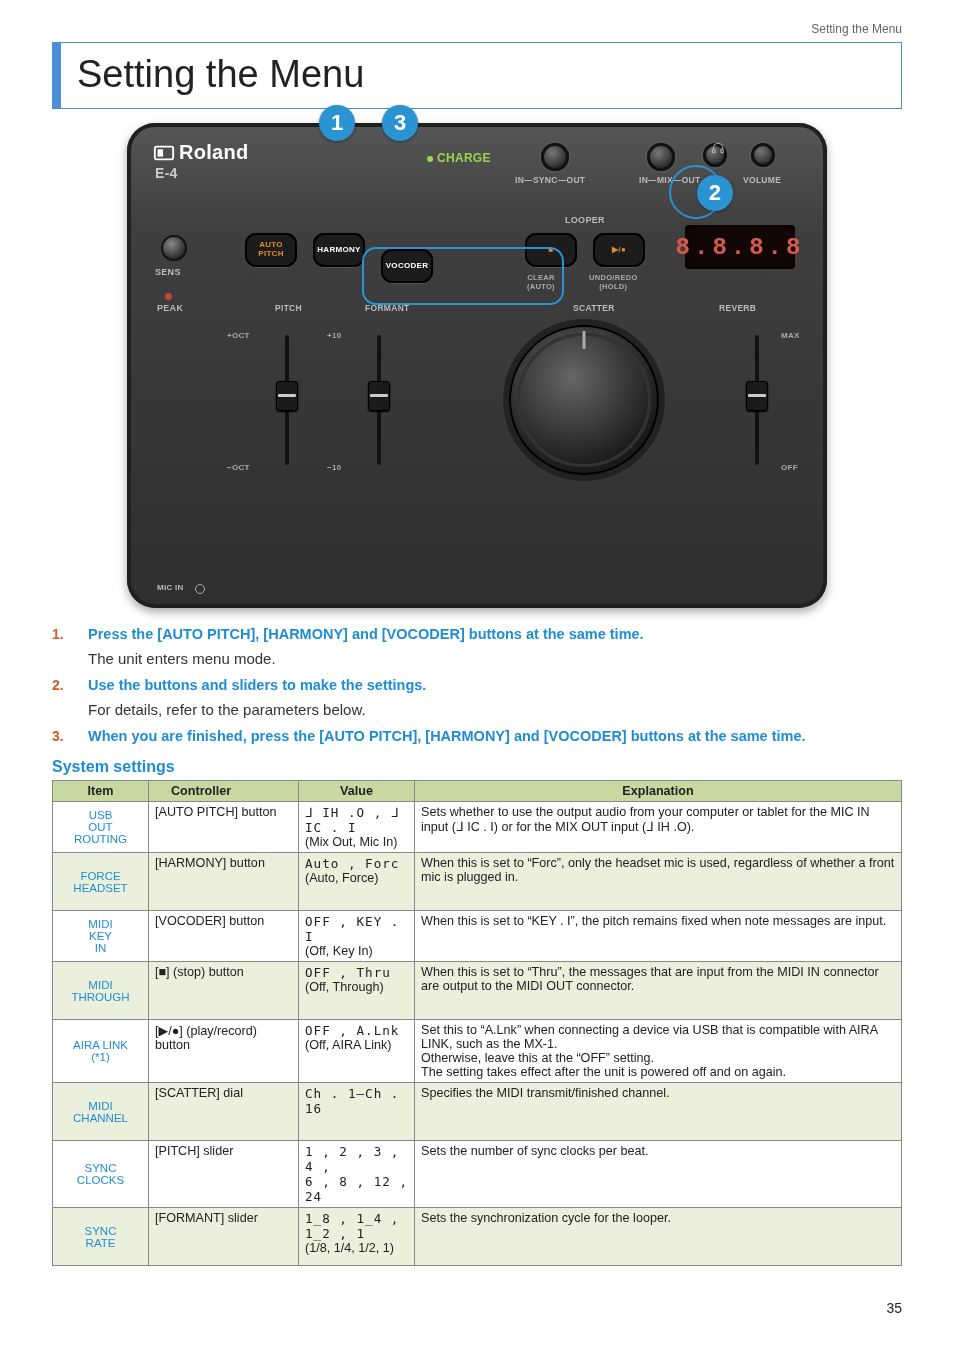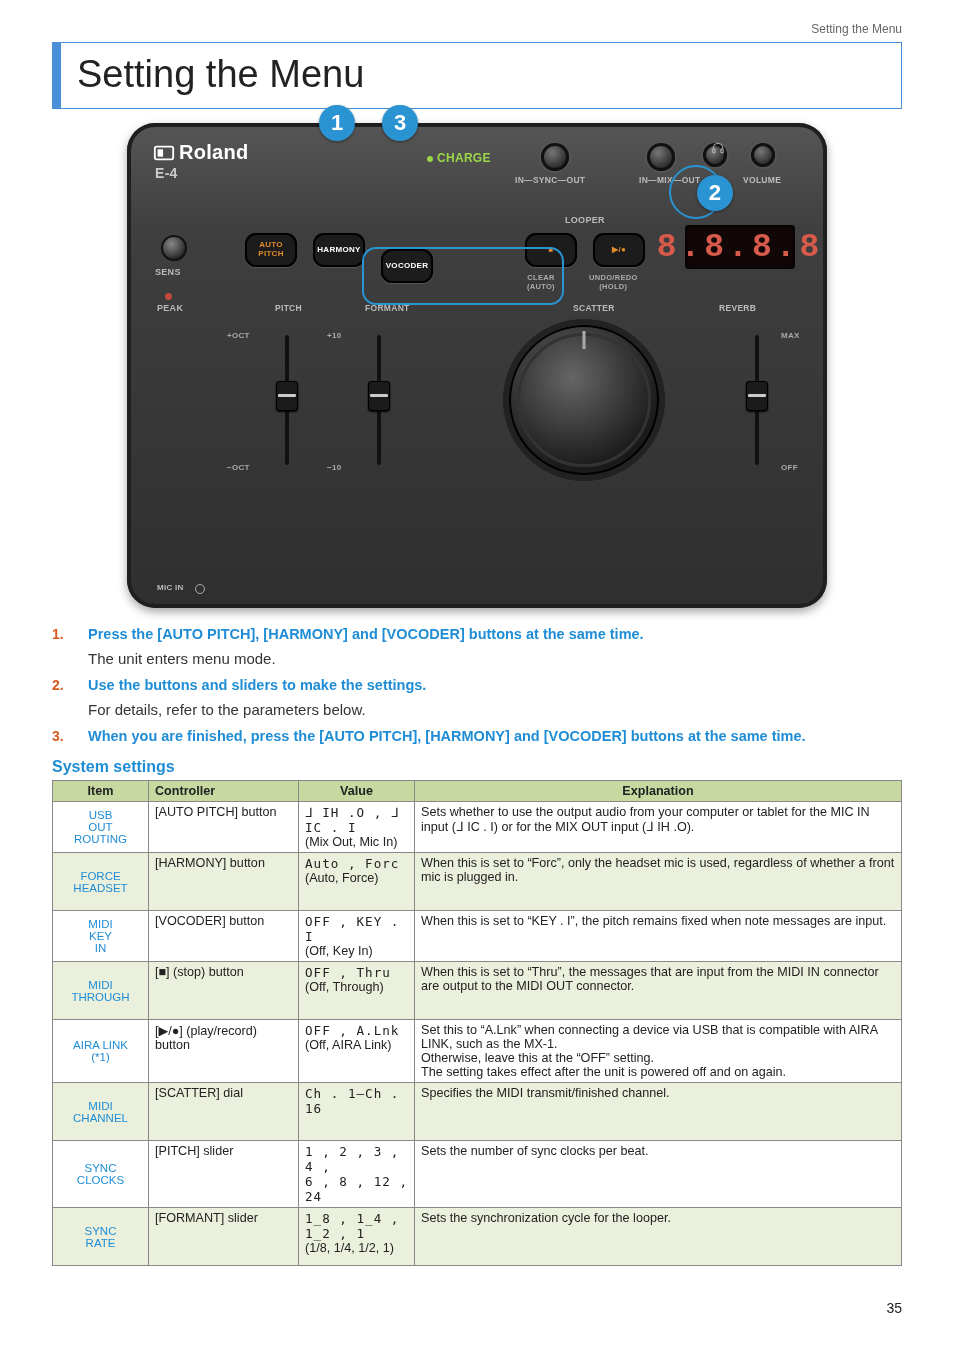--- a/index.html
+++ b/index.html
@@ -98,21 +98,21 @@
   .bStop{left:398px;top:110px;width:52px;height:34px;}
   .bPlay{left:466px;top:110px;width:52px;height:34px;}
   .bStop span,.bPlay span{color:var(--orange);}
   .looperl{position:absolute;left:438px;top:92px;color:#bbb;}
   .subl{position:absolute;top:150px;color:#aaa;font-size:7.5px;text-align:center;}
   .subl.s1{left:400px;}
   .subl.s2{left:462px;}
   .seg{
     position:absolute;left:558px;top:102px;width:110px;height:44px;
     background:#120707;border-radius:4px;color:var(--seg-red);
-    font-family:"Courier New",monospace;font-size:33px;letter-spacing:4px;
+    font-family:"Courier New",monospace;font-size:24px;letter-spacing:4px;
     display:flex;align-items:center;justify-content:center;font-weight:700;
     box-shadow:inset 0 0 6px #000;
   }
   .groupl{position:absolute;top:180px;color:#bbb;font-size:8.5px;}
   .gl1{left:148px;}.gl2{left:238px;}.gl3{left:446px;}.gl4{left:592px;}
   .slider{
     position:absolute;width:68px;height:150px;top:202px;
   }
   .slider .track{position:absolute;left:50%;transform:translateX(-50%);width:4px;height:130px;background:#111;border-radius:2px;top:10px;}
   .slider .knob{position:absolute;left:50%;transform:translateX(-50%);width:22px;height:30px;background:#1b1b1b;border-radius:4px;top:56px;box-shadow:inset 0 0 0 1px #000,0 1px 2px #000;}
@@ -147,21 +147,21 @@
   .r2{left:542px;top:42px;width:54px;height:54px;border-radius:50%;}
   
   .steps{margin:8px 0 14px 0;}
   .steps .row{display:flex;gap:18px;margin-bottom:8px;}
   .steps .num{color:#d65a1f;font-weight:700;font-size:14px;min-width:18px;}
   .steps .head{color:var(--accent);font-weight:700;font-size:14.5px;}
   .steps .sub{margin-left:36px;font-size:15px;color:#333;margin-bottom:10px;}
   .section{color:var(--accent);font-size:16px;font-weight:600;margin:4px 0 4px 0;}
   
   table.sys{width:100%;border-collapse:collapse;font-size:12.6px;}
-  table.sys th{background:var(--tblhead);border:1px solid #888;padding:3px 6px;font-weight:700;color:#222;}
+  table.sys th{background:var(--tblhead);border:1px solid #888;padding:3px 22px;font-weight:700;color:#222;}
   table.sys td{border-left:1px solid #888;border-right:1px solid #888;border-bottom:1px solid #888;padding:3px 6px;vertical-align:top;}
   table.sys .itemcell{color:var(--accent);text-align:center;font-size:11.5px;vertical-align:middle;}
   table.sys tbody tr.r0 td{background:#fff;}
   table.sys tbody tr.r1 td{background:var(--tblalt);}
   .seg7{font-family:monospace;letter-spacing:1px;}
   .pnum{text-align:right;font-size:14px;margin-top:34px;color:#222;}
 </style>
 </head>
 <body>
 

